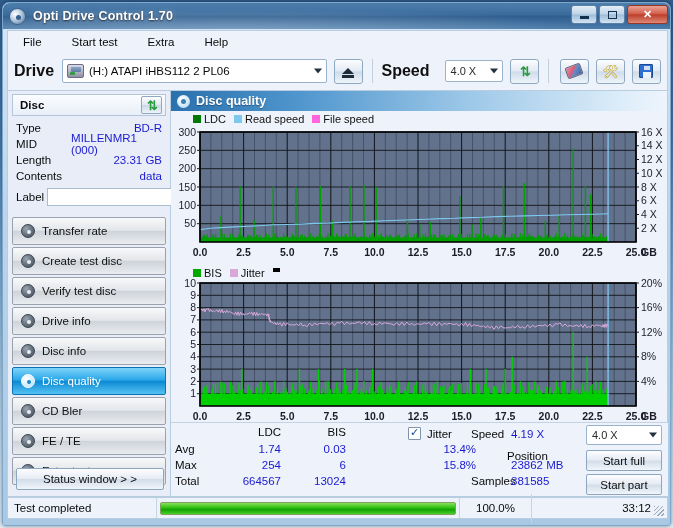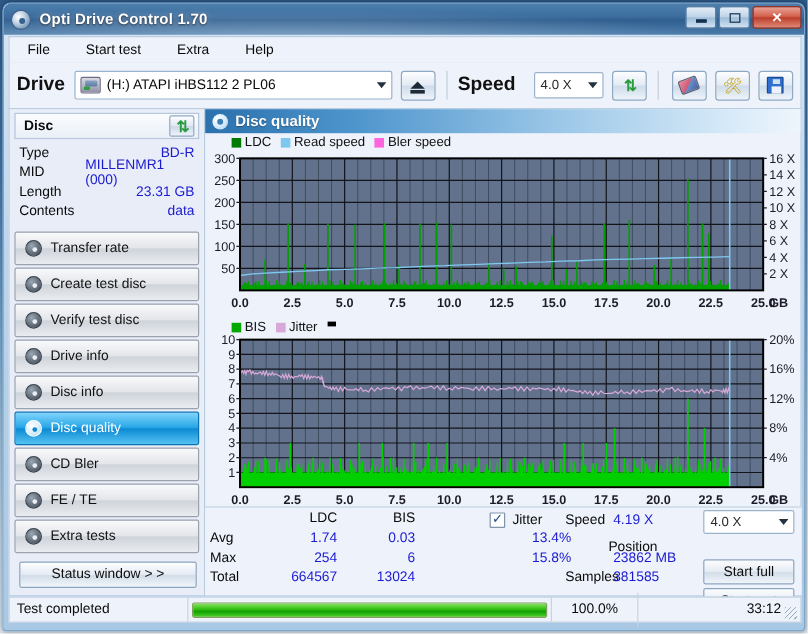--- a/index.html
+++ b/index.html
@@ -234,21 +234,21 @@
   }
   #spd-combo2 {
     position:absolute; right:6px; top:2px; width:76px; height:20px;
     background:#fff; border:1px solid #9ab3cc; border-radius:2px;
     display:flex; align-items:center; padding-left:5px; font-size:11px; color:#2a2a2a;
   }
   .act-btn {
     position:absolute; right:6px; width:76px; height:21px;
     background: linear-gradient(180deg,#fcfdff 0%, #e6ecf4 48%, #d2dde9 52%, #f0f5fa 100%);
     border:1px solid #8ea7c0; border-radius:2px;
-    display:flex;align-items:center;justify-content:center; font-size:11.5px; color:#0d0d0d;margin-top:16px;
+    display:flex;align-items:center;justify-content:center; font-size:11.5px; color:#0d0d0d;
   }
 
   
   #statusbar {
     position:absolute; left:4px; top:494px; width:661px; height:22px;
     background:#eef2fa; border:1px solid #b9cde0;
     display:flex; align-items:center;
   }
   #sb-text { font-size:11.5px; color:#0a0a0a; padding-left:6px; width:148px; }
   #sb-prog-cell {
@@ -343,20 +343,27 @@
         <span class="info-val">MILLENMR1 (000)</span>
       </div>
       <div class="info-row">
         <span class="info-key">Length</span>
         <span class="info-val">23.31 GB</span>
       </div>
       <div class="info-row">
         <span class="info-key">Contents</span>
         <span class="info-val">data</span>
       </div>
+      <div id="label-row">
+        <span class="info-key">Label</span>
+        <input id="label-input" type="text" value="" style="">
+        <span class="mini-btn">
+          <span class="disc-glyph"></span>
+        </span>
+      </div>
     </div>
 
     <div id="nav-list">
       <div class="nav-item">
         <span class="nav-ico"></span>
         <span class="nav-label">Transfer rate</span>
       </div>
       <div class="nav-item">
         <span class="nav-ico"></span>
         <span class="nav-label">Create test disc</span>
@@ -404,21 +411,21 @@
       <span class="lg-item">
         <i class="lg-swatch" style="background:#007a00"></i>
         <span class="lg-text">LDC</span>
       </span>
       <span class="lg-item">
         <i class="lg-swatch" style="background:#7ec8f0"></i>
         <span class="lg-text">Read speed</span>
       </span>
       <span class="lg-item">
         <i class="lg-swatch" style="background:#ff66dd"></i>
-        <span class="lg-text">Bler speed</span>
+        <span class="lg-text">File speed</span>
       </span>
     </div>
 
     <div class="chart-wrap">
       <svg id="svg-top" width="497" height="135" style="position:absolute;left:0;top:0;">
           <rect x="29" y="6" width="436" height="110" fill="#62728c"></rect>
           <line x1="29" y1="6" x2="29" y2="116" stroke="#12141a" stroke-width="1"></line>
           <line x1="39.9" y1="6" x2="39.9" y2="116" stroke="#3f4a5e" stroke-width="0.8"></line>
           <line x1="50.8" y1="6" x2="50.8" y2="116" stroke="#3f4a5e" stroke-width="0.8"></line>
           <line x1="61.699999999999996" y1="6" x2="61.699999999999996" y2="116" stroke="#3f4a5e" stroke-width="0.8"></line>

